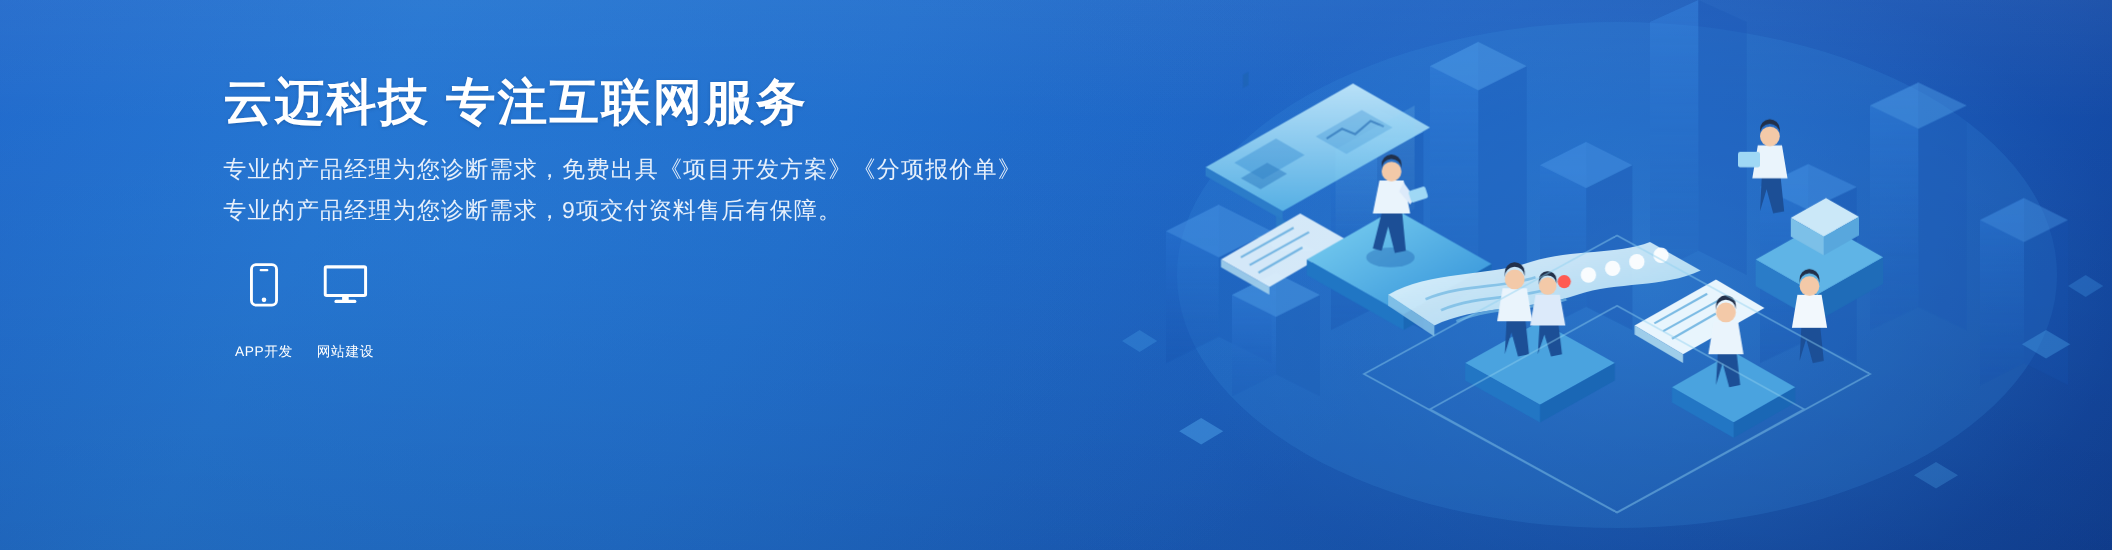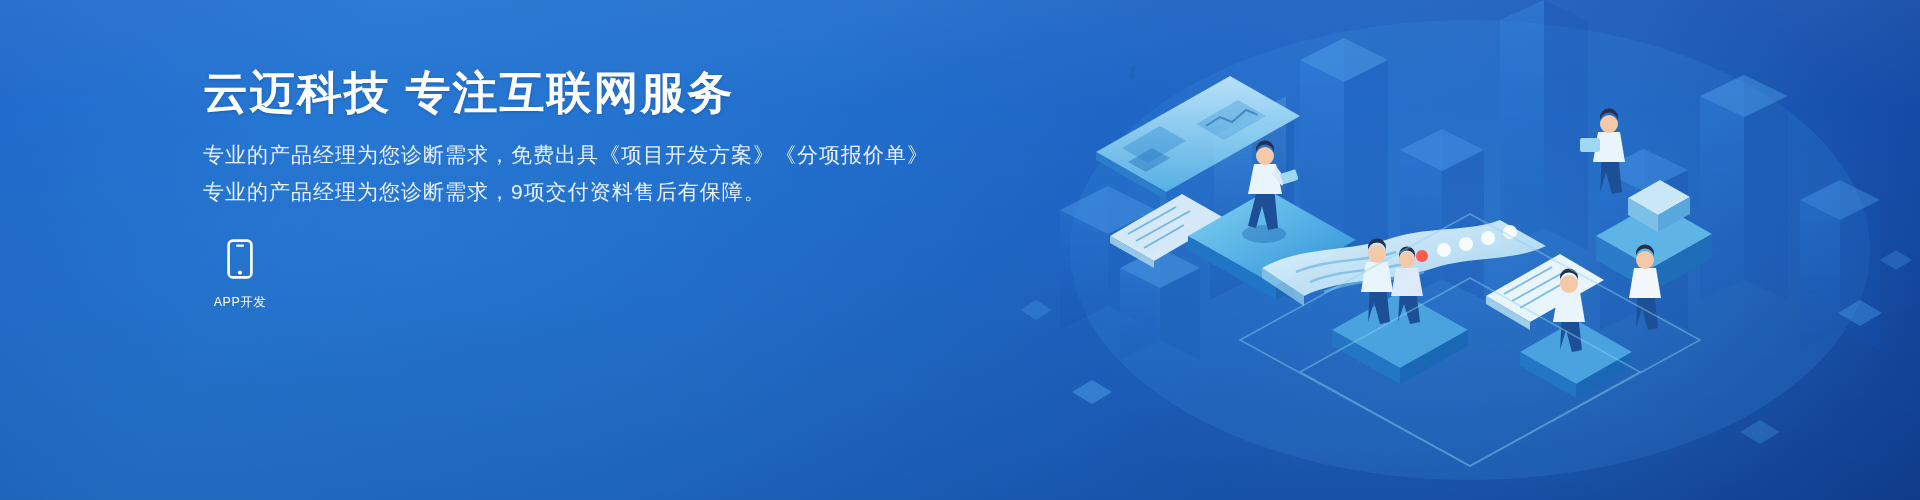--- a/index.html
+++ b/index.html
@@ -72,20 +72,21 @@
     margin-top: 26px;
     display: flex;
     align-items: flex-start;
   }
   .service {
     width: 74px;
     display: flex;
     flex-direction: column;
     align-items: center;
     text-align: center;
+    gap: 18px;
   }
   .service + .service { margin-left: 0; }
   .svc-icon {
     height: 44px;
     display: flex;
     align-items: center;
     justify-content: center;
   }
   .svc-icon svg { display: block; }
   .svc-label {
@@ -337,17 +338,27 @@
             <rect x="1.6" y="1.6" width="22.8" height="36.8" rx="4.2" fill="none" stroke="#ffffff" stroke-width="2.6"></rect>
             <rect x="9" y="5.6" width="8" height="2.1" rx="1.05" fill="#ffffff"></rect>
             <circle cx="13" cy="33.6" r="2.1" fill="#ffffff"></circle>
           </svg>
         </span>
         <span class="svc-label">APP开发</span>
       </div>
 
 
 
+      <div class="service">
+        <span class="svc-icon">
+          <svg width="40" height="36" viewBox="0 0 40 36" xmlns="http://www.w3.org/2000/svg">
+            <rect x="1.6" y="1.6" width="36.8" height="26" fill="none" stroke="#ffffff" stroke-width="2.8" rx="1.5"></rect>
+            <rect x="17" y="27.6" width="6" height="4.4" fill="#ffffff"></rect>
+            <rect x="10" y="31.6" width="20" height="2.8" rx="1.4" fill="#ffffff"></rect>
+          </svg>
+        </span>
+        <span class="svc-label">网站建设</span>
+      </div>
 
 
     </div>
   </div>
 </div>
 
 </body></html>

